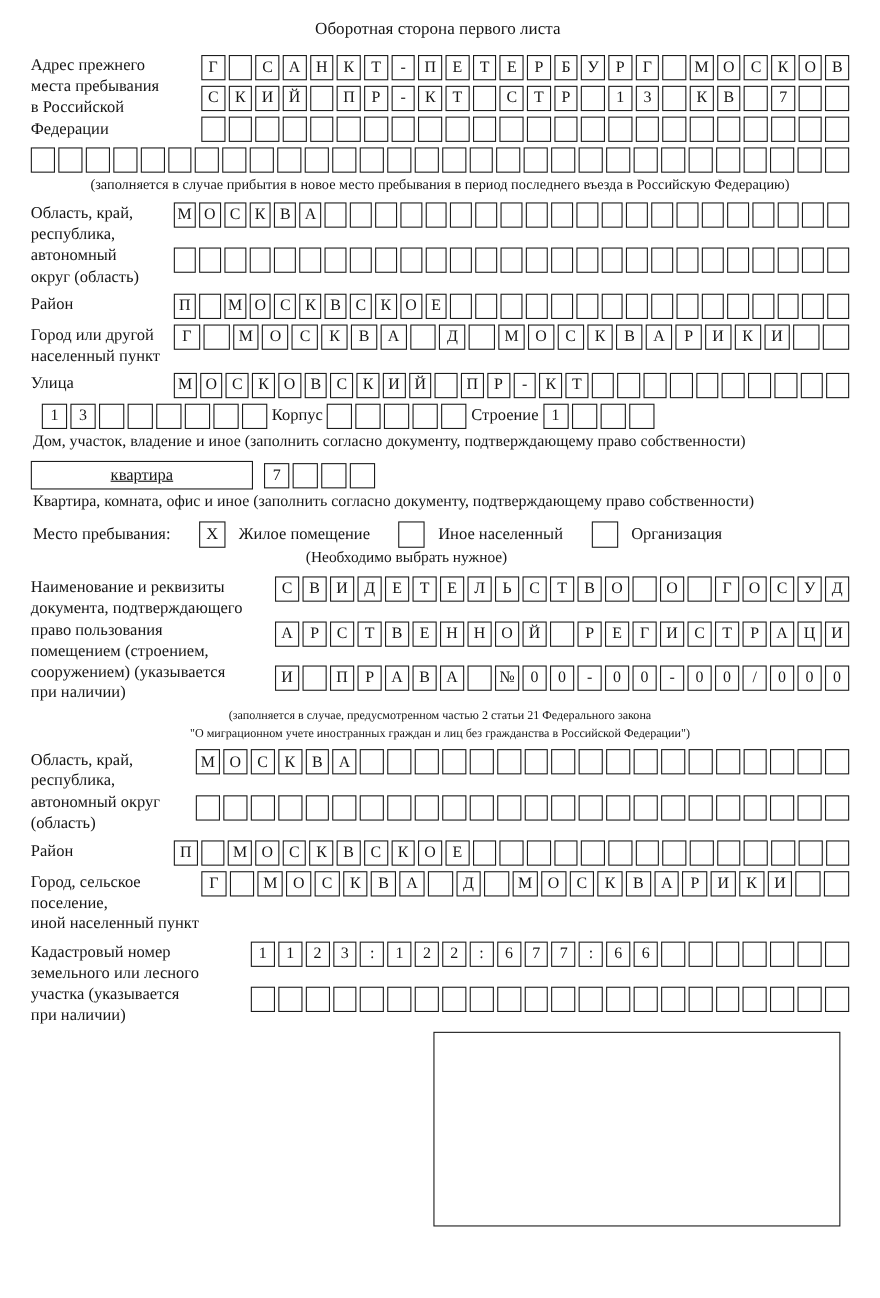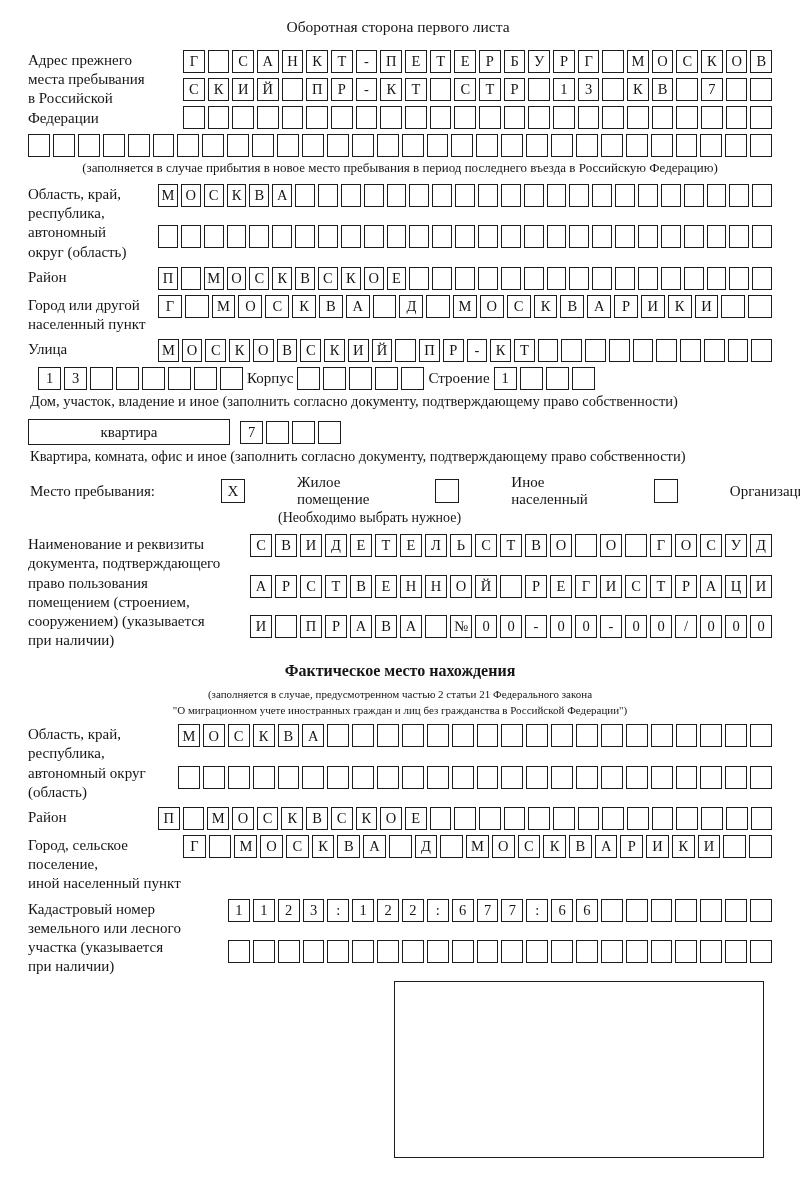--- a/index.html
+++ b/index.html
@@ -27,21 +27,21 @@
   }
   .fullrow{margin:0 0 3px 0;}
   .caption-center{text-align:center;font-size:13px;margin:2px 0 8px 0;}
   .section-title{text-align:center;font-weight:bold;font-size:16px;margin:4px 0 10px 0;}
   .inline-label{font-size:15px;white-space:nowrap;}
   .bigbox{
     border:1.7px solid #1c1c1c;height:24px;display:flex;align-items:center;
     justify-content:center;font-size:15px;flex:none;
   }
   .caption-left{font-size:14.5px;margin:3px 0 9px 2px;}
-  .mesto{display:flex;align-items:center;margin:2px 0 2px 2px;font-size:15px;gap:40px;}
+  .mesto{display:flex;align-items:center;margin:2px 0 2px 2px;font-size:15px;}
   .chk{
     width:22px;height:22px;border:1.7px solid #1c1c1c;flex:none;
     display:flex;align-items:center;justify-content:center;font-size:15px;
   }
   .mesto .opt{margin:0 0 0 12px;}
   .mesto .chk{margin-left:26px;}
   .mesto .chk:first-of-type{margin-left:14px;}
   .mesto-note{font-size:14px;margin:0 0 8px 250px;}
   .fact-heading{text-align:center;font-weight:bold;font-size:16px;margin:12px 0 8px 0;}
   .fact-cap{text-align:center;font-size:11px;margin:0 0 4px 0;}
@@ -370,21 +370,21 @@
     <div class="cells-fixed">
         <div class="cell">1</div>
         <div class="cell"></div>
         <div class="cell"></div>
         <div class="cell"></div>
       </div>
   </div>
   <div class="caption-left">Дом, участок, владение и иное (заполнить согласно документу, подтверждающему право собственности)</div>
 
   <div class="domrow">
-    <div class="bigbox" style="width:200px;">квартира</div>
+    <div class="bigbox" style="width:200px;text-decoration:underline;">квартира</div>
     <div class="gap10"></div>
     <div class="cells-fixed">
         <div class="cell">7</div>
         <div class="cell"></div>
         <div class="cell"></div>
         <div class="cell"></div>
       </div>
   </div>
   <div class="caption-left">Квартира, комната, офис и иное (заполнить согласно документу, подтверждающему право собственности)</div>
 
@@ -472,21 +472,20 @@
           <div class="cell">0</div>
           <div class="cell">0</div>
           <div class="cell">/</div>
           <div class="cell">0</div>
           <div class="cell">0</div>
           <div class="cell">0</div>
         </div>
     </div>
   </div>
 
-  <div class="fact-heading">Фактическое место нахождения</div>
   <div class="fact-cap">(заполняется в случае, предусмотренном частью 2 статьи 21 Федерального закона</div>
   <div class="fact-cap" style="margin-bottom:8px;">"О миграционном учете иностранных граждан и лиц без гражданства в Российской Федерации")</div>
 
   <div class="field">
     <div class="field-label w150">Область, край,
 республика,
 автономный округ
 (область)</div>
     <div class="rows">
       <div class="cells">

